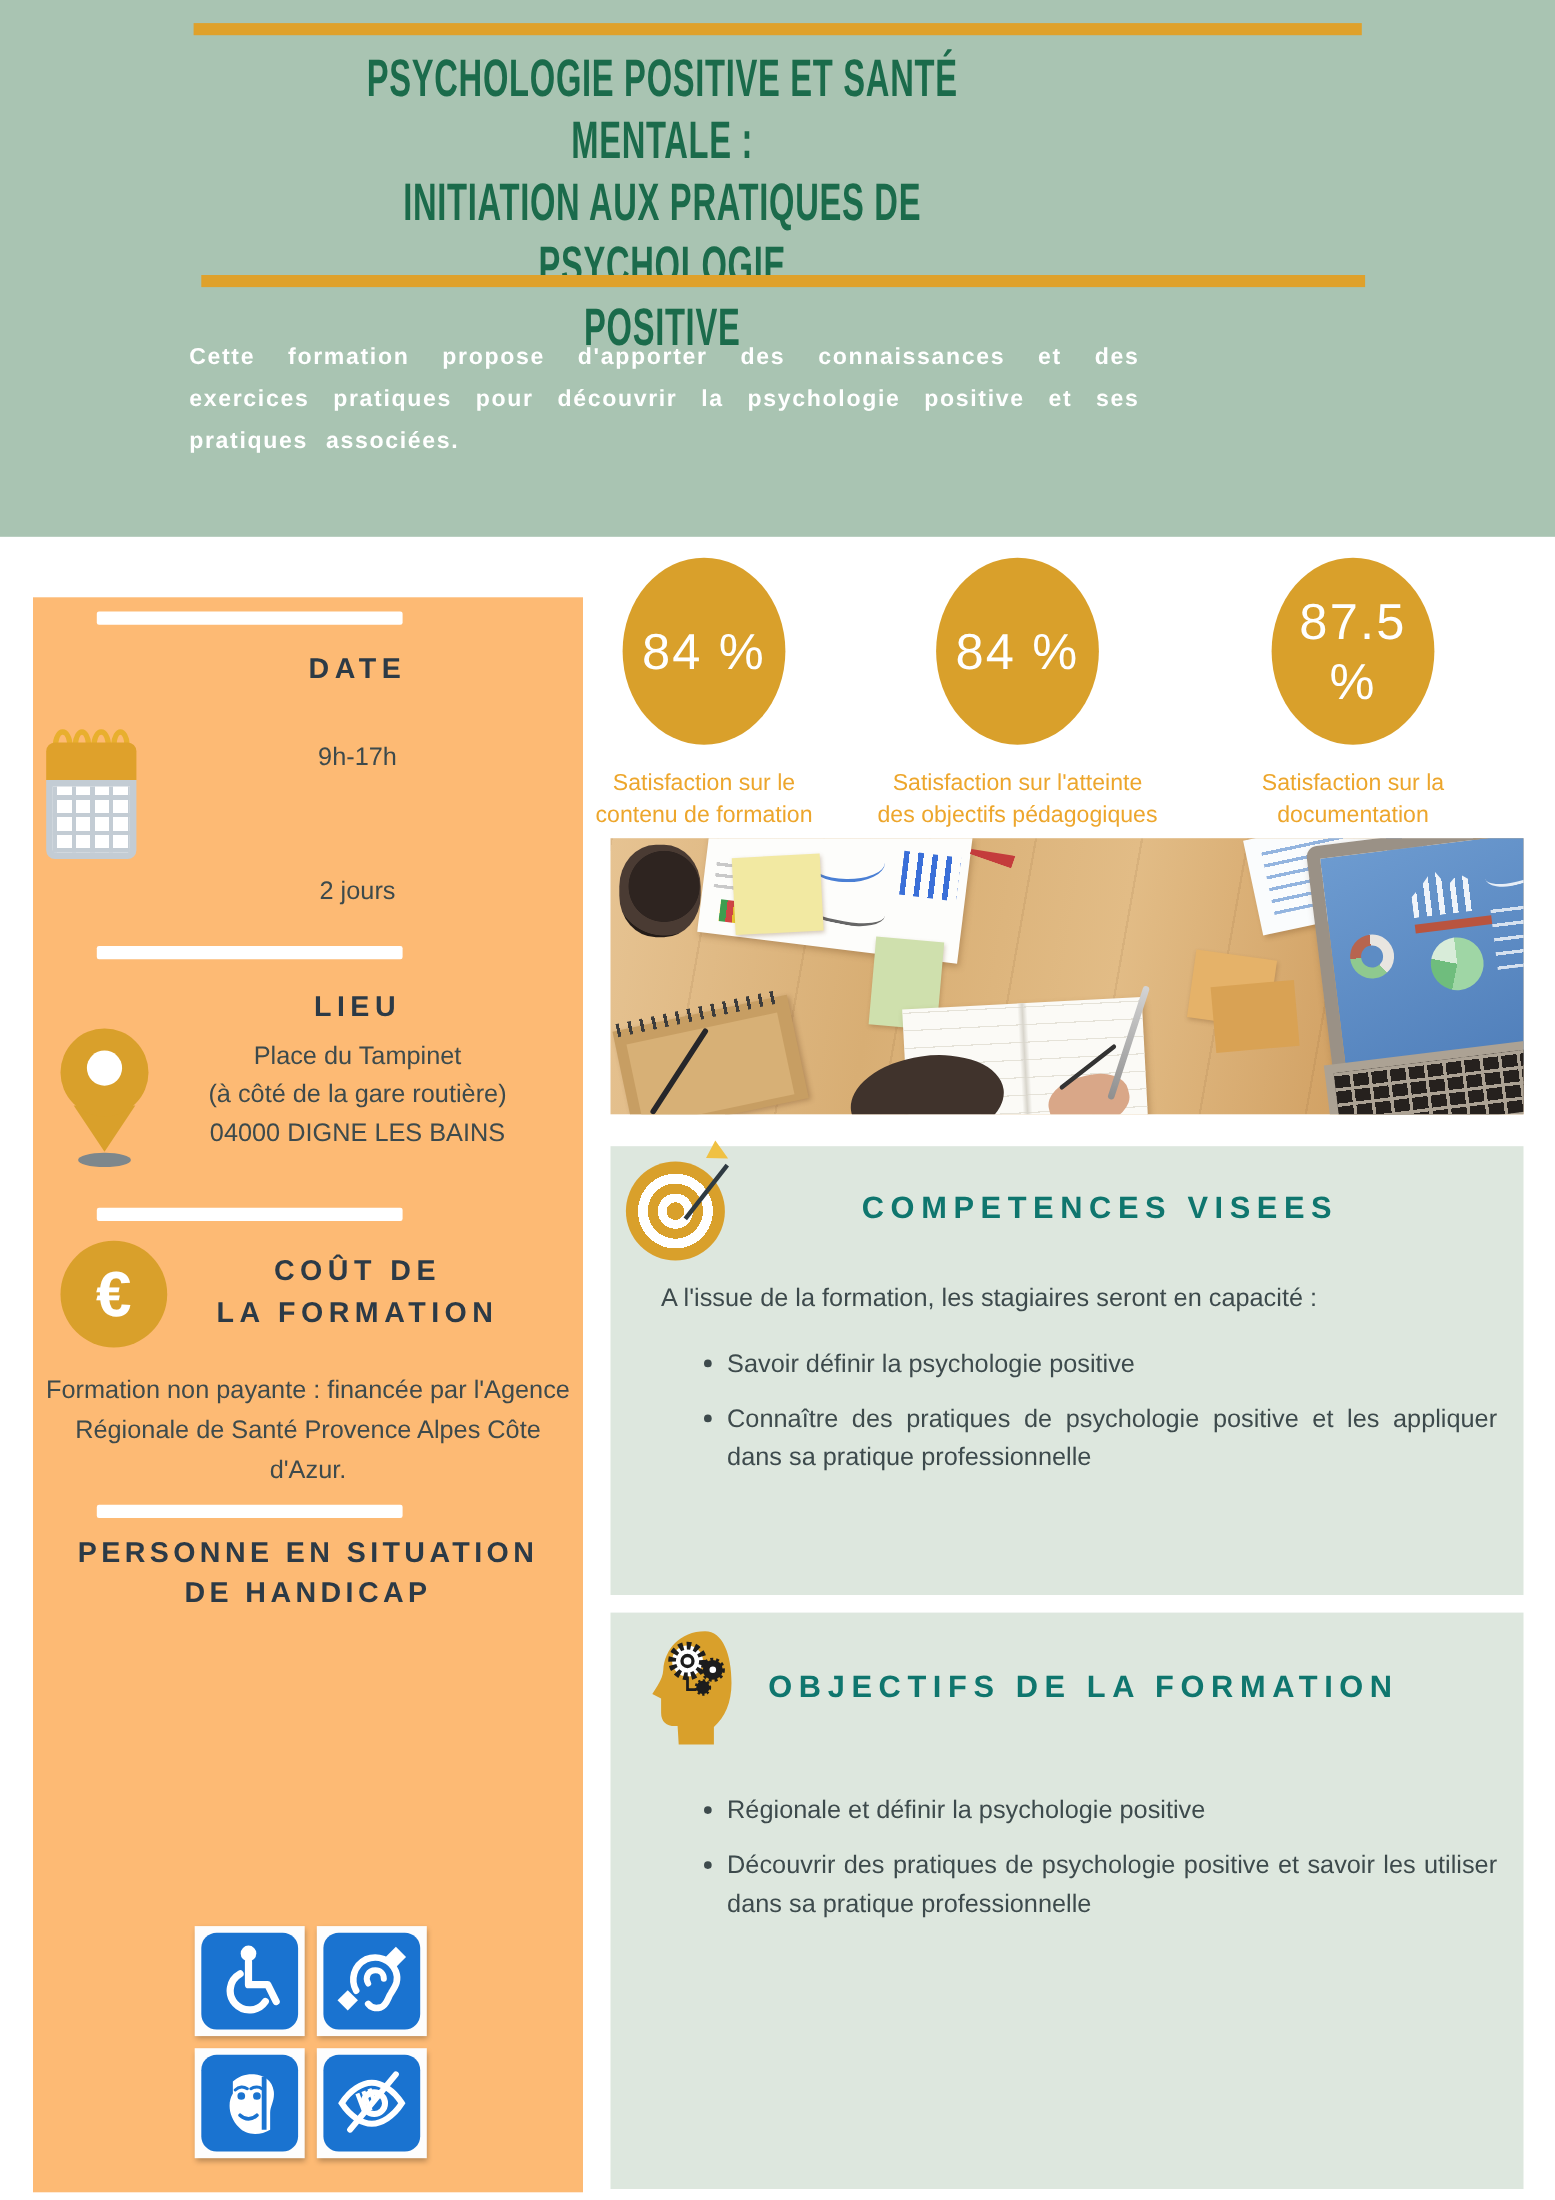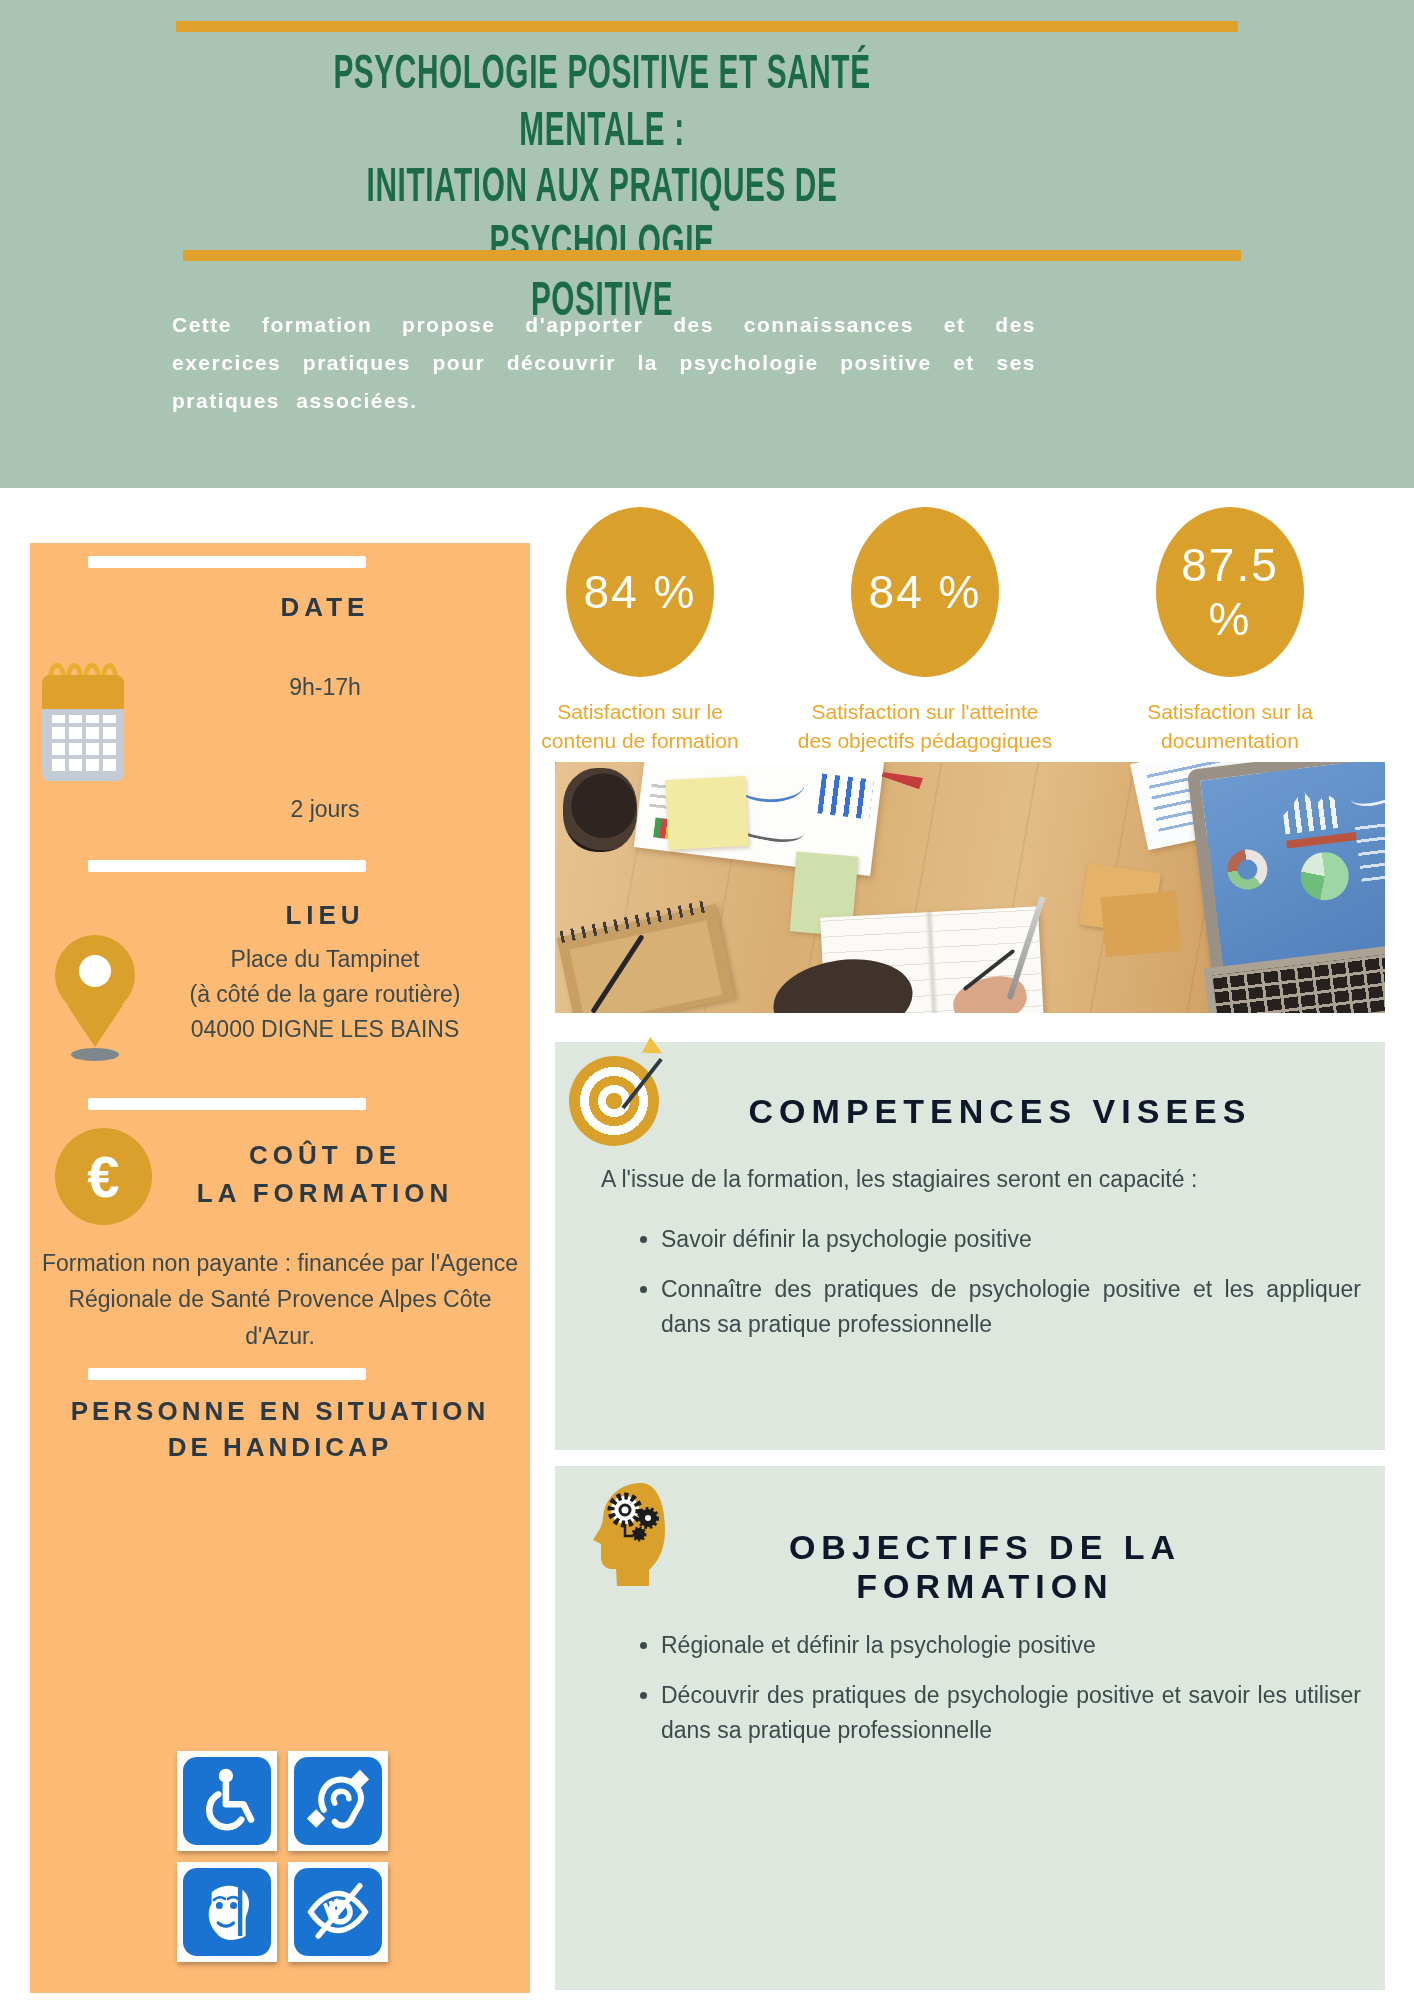--- a/index.html
+++ b/index.html
@@ -110,21 +110,21 @@
   .sc-rows{left:148px;top:60px;width:64px;height:60px;
            background:repeating-linear-gradient(0deg,rgba(255,255,255,.75) 0 3px,transparent 3px 13px);}
   .kbd{left:652px;top:192px;width:236px;height:72px;background:#aca294;transform:rotate(-7deg);}
   .keys{left:8px;top:8px;width:220px;height:56px;background:
         repeating-linear-gradient(90deg,transparent 0 14px,#aca294 14px 17px),
         repeating-linear-gradient(0deg,transparent 0 11px,#aca294 11px 14px),#26211e;}
   
   .panel{position:absolute;left:555px;width:830px;background:#dde7de;}
   .panel-comp{top:1042px;height:408px;}
   .panel-obj{top:1466px;height:524px;}
-  .panel-title{flex:1;text-align:center;color:#0f172a;font-weight:bold;font-size:34px;letter-spacing:6px;margin-top:10px;}
+  .panel-title{flex:1;text-align:center;color:#0f766e;font-weight:bold;font-size:28px;letter-spacing:6px;}
   .target{position:absolute;left:14px;top:14px;width:90px;height:90px;border-radius:50%;
           background:radial-gradient(circle,#d9a02b 0 8px,#fff 8px 16px,#d9a02b 16px 25px,#fff 25px 34px,#d9a02b 34px 46px);}
   .t-arrow{position:absolute;left:52px;top:-10px;width:4px;height:62px;background:#2e3a42;transform:rotate(38deg);transform-origin:50% 100%;}
   .t-flag{position:absolute;left:76px;top:-16px;width:0;height:0;border-top:9px solid transparent;
           border-bottom:9px solid transparent;border-left:18px solid #f0c143;transform:rotate(28deg);}
   .panel-intro{position:absolute;left:46px;top:124px;width:760px;color:#3d4a4c;font-size:23px;}
   .bullets{position:absolute;left:78px;width:700px;margin:0;padding-left:28px;color:#3d4a4c;
            font-size:23px;line-height:1.55;text-align:justify;}
   .bullets li{margin-bottom:14px;}
   .head-ic{position:absolute;left:36px;top:12px;}

